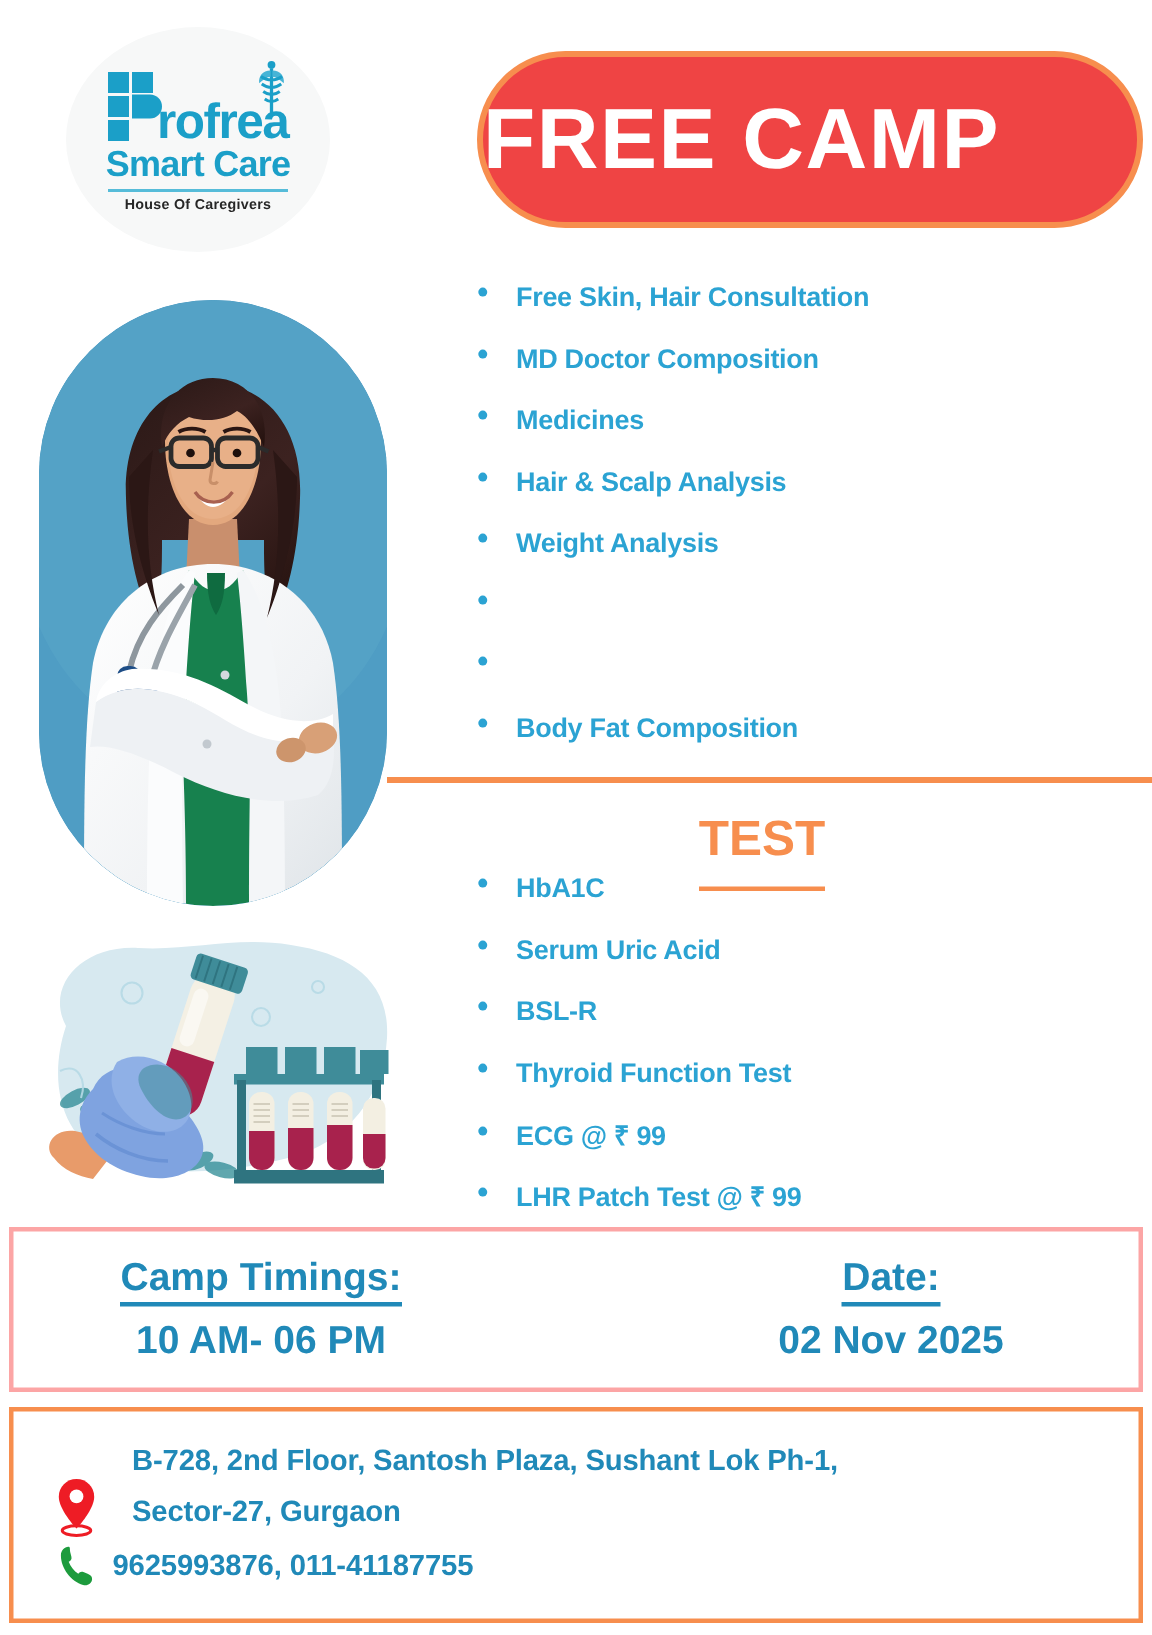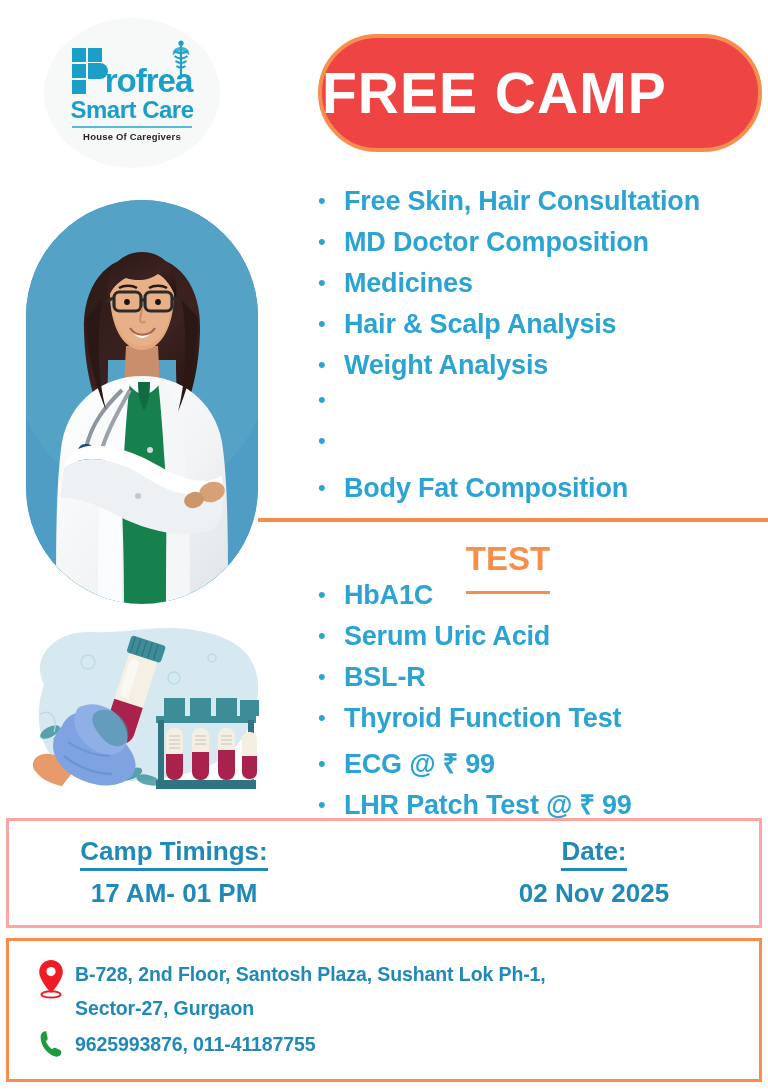--- a/index.html
+++ b/index.html
@@ -93,21 +93,21 @@
   .bullet-row {
     display:flex; align-items:baseline;
     height:41px;
   }
   .bullet-dot {
     color:#2ba3d3; font-size:22px; line-height:1;
     width:26px; flex:0 0 26px; text-align:left;
     transform:translateY(-2px);
   }
   .bullet-label {
-    color:#2ba3d3; font-size:27px; font-weight:bold;
+    color:#2ba3d3; font-size:18px; font-weight:bold;
     letter-spacing:-0.2px; white-space:nowrap;
   }
 
   
   #divider-tests {
     position:absolute; left:258px; top:518px;
     width:510px; height:4px; background:#f78e4e;
   }
 
   
@@ -154,21 +154,21 @@
   .contact-icon {
     flex:0 0 48px; width:48px;
     display:flex; justify-content:center; align-items:flex-start;
     padding-top:2px;
   }
   .contact-text {
     color:#2089b8; font-size:19.5px; font-weight:bold;
     line-height:34px; letter-spacing:-0.1px;
     white-space:nowrap;
   }
-  #address-block { display:flex; align-items:flex-start; }
+  #address-block { display:flex; align-items:flex-end;gap:13px; }
   #address-lines { display:flex; flex-direction:column; }
   #phone-line { display:flex; align-items:flex-start; margin-top:2px; }
 </style>
 </head>
 <body>
 
 <div id="poster">
 
   <div id="logo-badge">
     <div id="logo-row">
@@ -427,21 +427,21 @@
       </div>
       <div class="bullet-row">
         <span class="bullet-dot">•</span>
         <span class="bullet-label">LHR Patch Test @ ₹ 99</span>
       </div>
     </div>
 
   <div id="timings-box">
     <div class="timings-col left">
       <div class="timings-head">Camp Timings:</div>
-      <div class="timings-value">17 AM- 01 PM</div>
+      <div class="timings-value">10 AM- 06 PM</div>
     </div>
     <div class="timings-col right">
       <div class="timings-head">Date:</div>
       <div class="timings-value">02 Nov 2025</div>
     </div>
   </div>
 
   <div id="contact-box">
     <div id="address-block">
       <div class="contact-icon">

